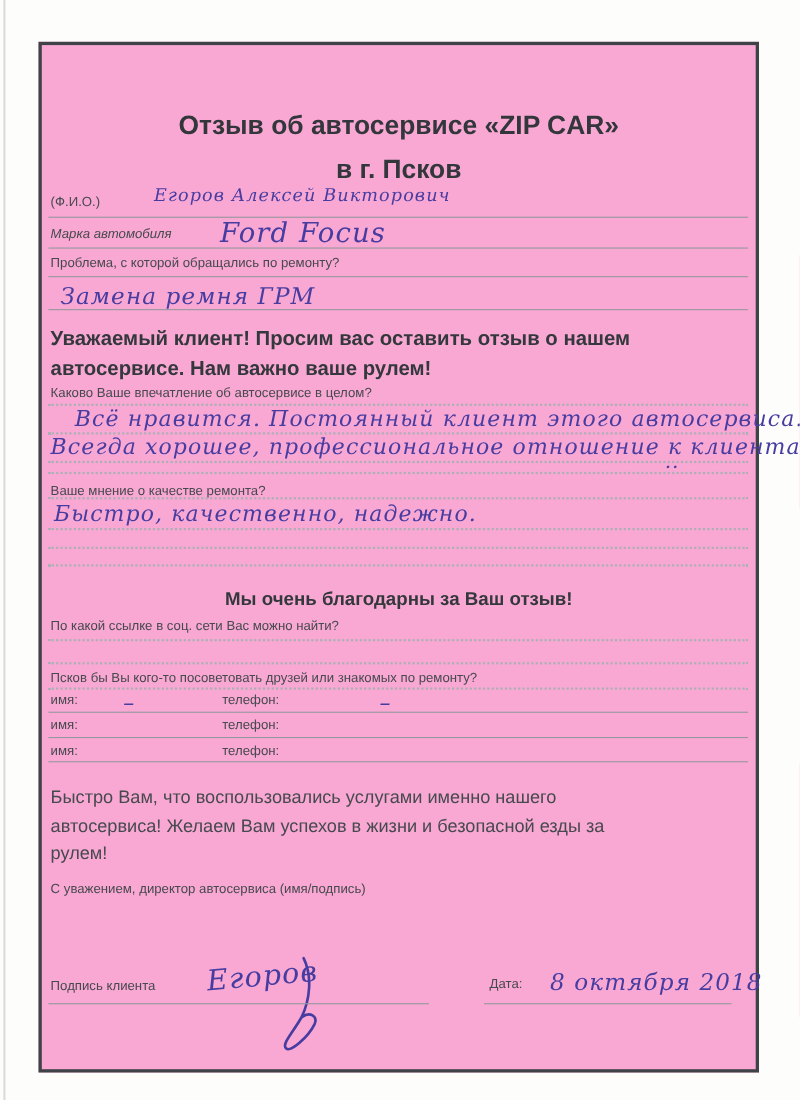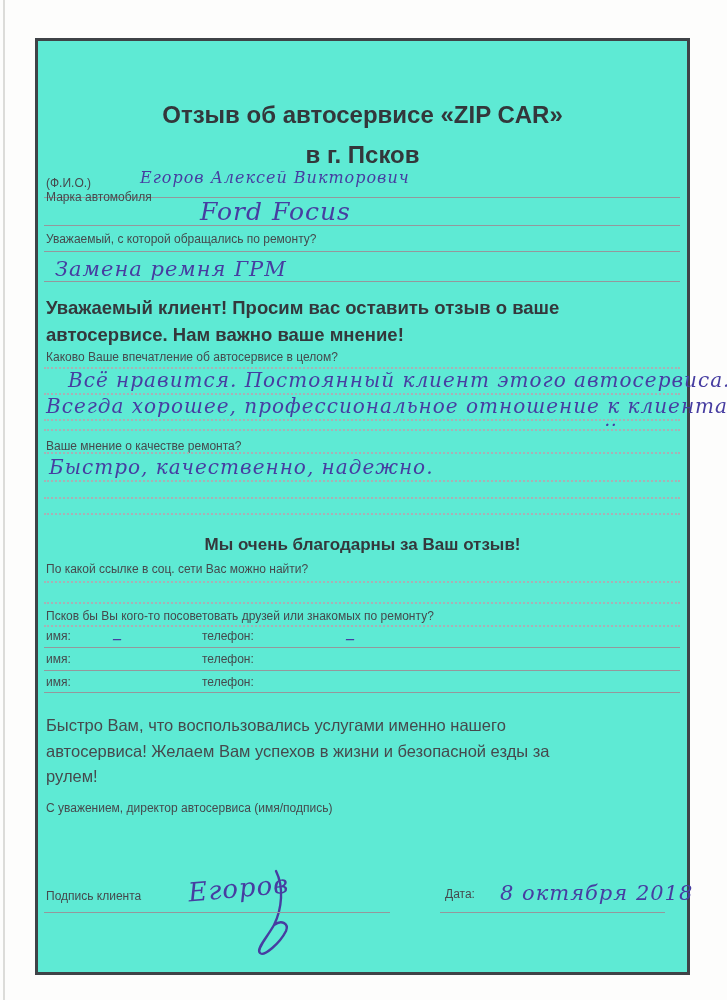--- a/index.html
+++ b/index.html
@@ -5,21 +5,21 @@
   html,body{margin:0;padding:0;}
   body{
     width:727px;height:1000px;background:#ffffff;
     font-family:"Liberation Sans", sans-serif;
     position:relative;overflow:hidden;
   }
   .scan{position:absolute;inset:0;background:#fdfdfc;}
   .scan-edge{position:absolute;left:3px;top:0;bottom:0;width:2px;background:#dcdcd9;}
   .frame{
     position:absolute;left:35px;top:38px;width:649px;height:931px;
-    border:3px solid #3f4347;background:#5eead4;
+    border:3px solid #3f4347;background:#f9a8d4;
   }
   .print{position:absolute;color:#46494d;font-size:12px;line-height:1.2;white-space:nowrap;}
   .print-wrap{position:absolute;color:#46494d;font-size:16.5px;line-height:1.55;white-space:normal;}
   .hw{
     position:absolute;color:#473da1;
     font-family:"DejaVu Serif", serif;font-style:italic;
     font-size:20px;letter-spacing:1px;white-space:nowrap;
   }
   .line{position:absolute;left:6px;right:7px;height:0;border-bottom:1.5px solid #94989c;}
   .line.dotted{border-bottom:2px dotted #aab0b4;}
@@ -41,30 +41,30 @@
 
   <div class="frame">
 
     <div class="title">Отзыв об автосервисе «ZIP CAR»</div>
     <div class="subtitle">в г. Псков</div>
 
     <div class="print" style="left:8px;top:135px;">(Ф.И.О.)</div>
     <div class="hw" style="left:102px;top:127px;font-size:16px;">Егоров Алексей Викторович</div>
     <div class="line" style="top:156px;"></div>
 
-    <div class="print" style="left:8px;top:149px;">Марка автомобиля</div>
+    <div class="print" style="left:8px;top:164px;font-style:italic;">Марка автомобиля</div>
     <div class="hw" style="left:162px;top:156px;font-size:25px;">Ford Focus</div>
     <div class="line" style="top:184px;"></div>
 
-    <div class="print" style="left:8px;top:191px;">Уважаемый, с которой обращались по ремонту?</div>
+    <div class="print" style="left:8px;top:191px;">Проблема, с которой обращались по ремонту?</div>
     <div class="line" style="top:210px;"></div>
     <div class="hw" style="left:17px;top:216px;font-size:21px;">Замена ремня ГРМ</div>
     <div class="line" style="top:240px;"></div>
 
-    <div class="appeal">Уважаемый клиент! Просим вас оставить отзыв о ваше автосервисе. Нам важно ваше мнение!</div>
+    <div class="appeal">Уважаемый клиент! Просим вас оставить отзыв о нашем автосервисе. Нам важно ваше рулем!</div>
 
     <div class="print" style="left:8px;top:309px;">Каково Ваше впечатление об автосервисе в целом?</div>
     <div class="line dotted" style="top:326px;"></div>
     <div class="hw" style="left:30px;top:327px;">Всё нравится. Постоянный клиент этого автосервиса.</div>
     <div class="line dotted" style="top:352px;"></div>
     <div class="hw" style="left:8px;top:353px;">Всегда хорошее, профессиональное отношение к клиентам.</div>
     <div class="line dotted" style="top:378px;"></div>
     <div class="hw stray" style="left:567px;top:373px;">..</div>
     <div class="line dotted" style="top:388px;"></div>
 

